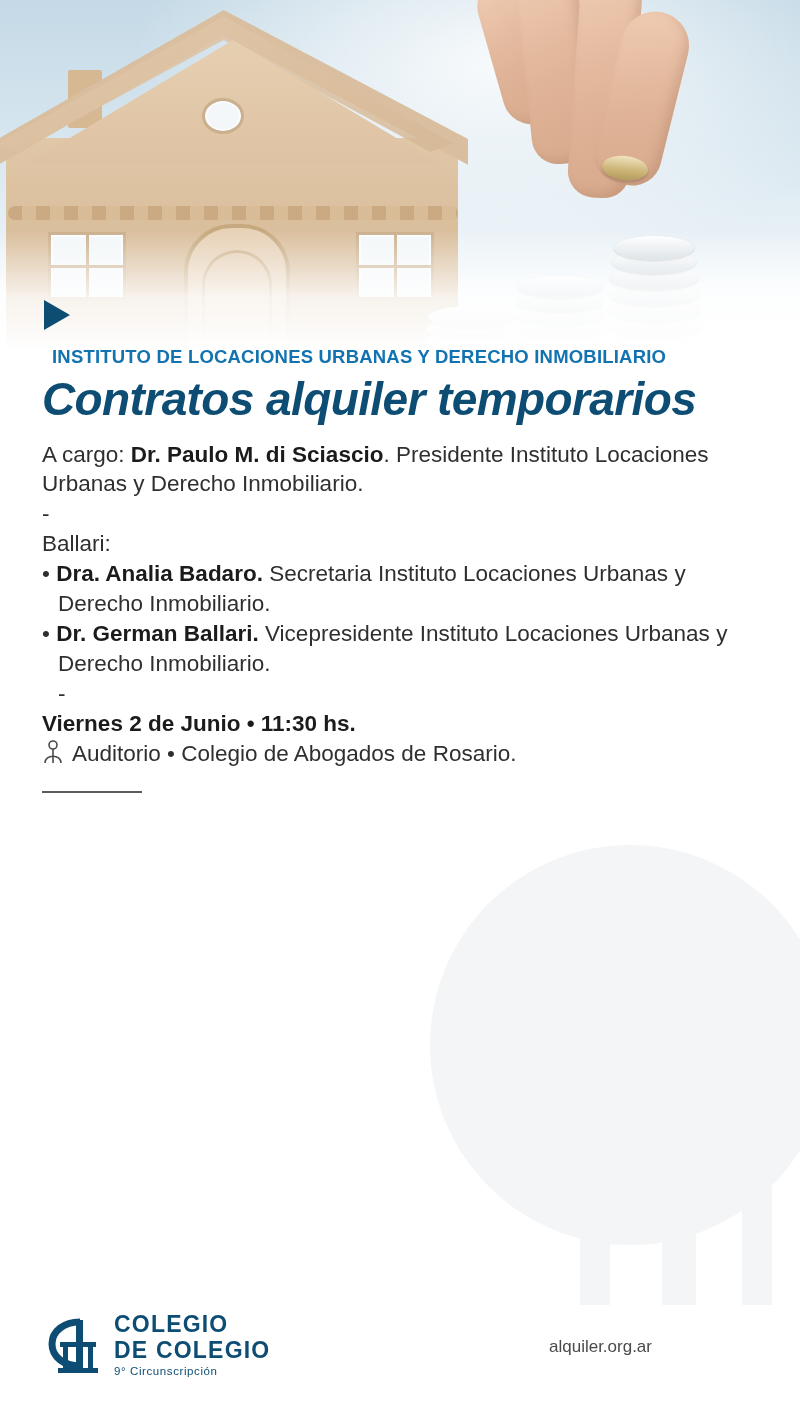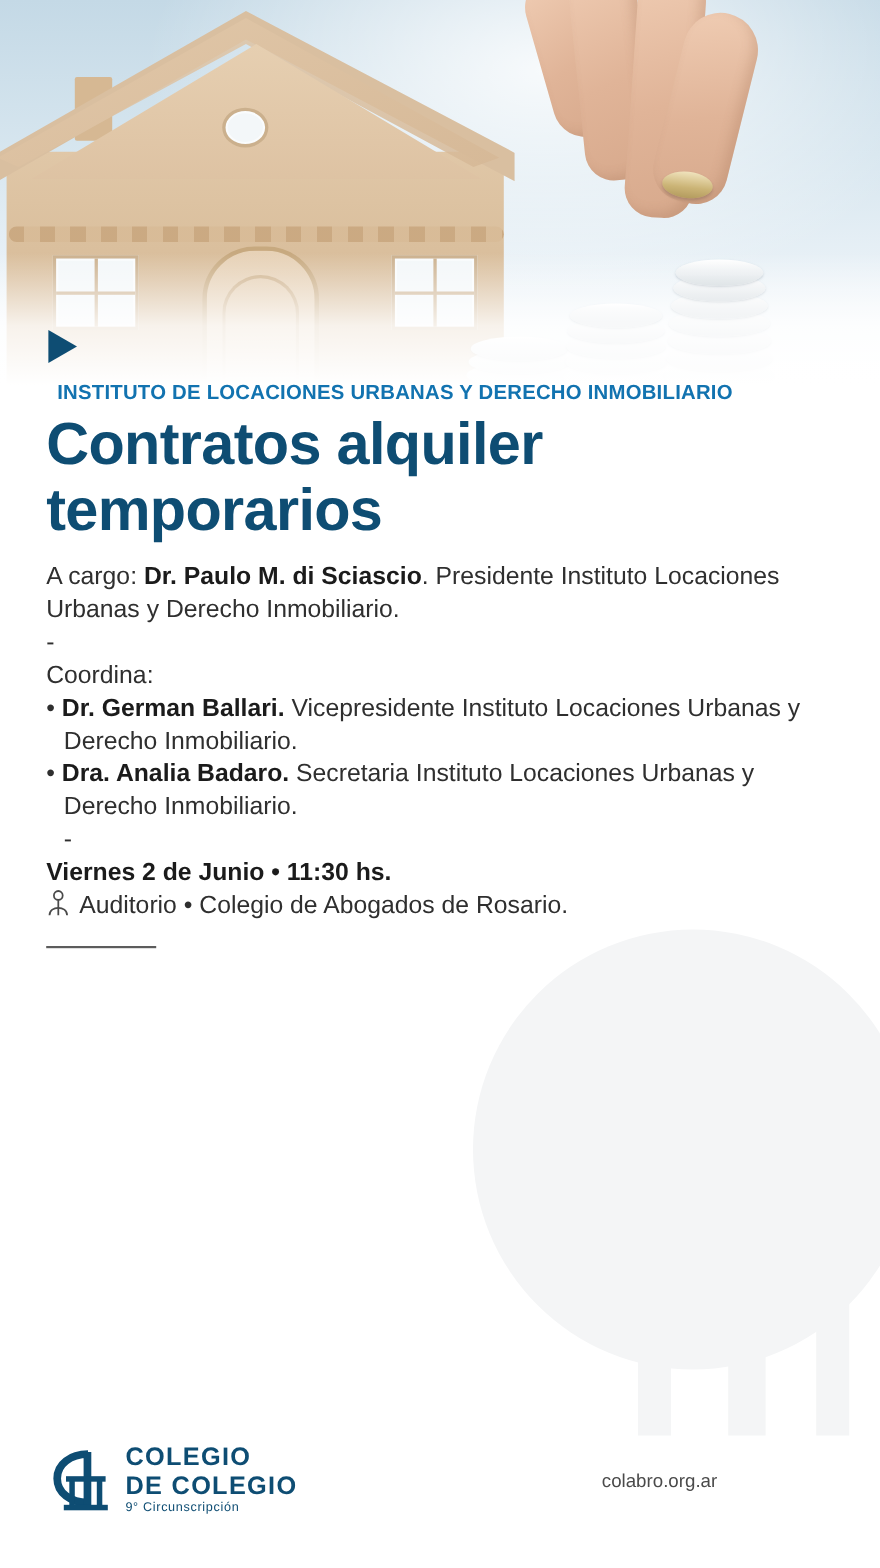--- a/index.html
+++ b/index.html
@@ -227,24 +227,25 @@
   .kicker {
     color: #1273b0;
     font-weight: bold;
     font-size: 18.5px;
     letter-spacing: 0.2px;
     margin: 0 0 6px 10px;
   }
   .title {
     color: #0e4d73;
     font-weight: bold;
-    font-size: 54px;
+    font-size: 46px;
     line-height: 1.12;
     letter-spacing: -0.6px;
     margin: 0 0 14px 0;
+    font-style: italic;
   }
   .body-block {
     color: #2f2f2f;
     font-size: 22.5px;
     line-height: 1.33;
   }
   .body-block p { margin: 0; }
   .body-block .strong { font-weight: bold; color: #1b1b1b; }
   .dash { color: #2f2f2f; }
   .bullet-line {
@@ -388,32 +389,32 @@
     <p class="kicker">INSTITUTO DE LOCACIONES URBANAS Y DERECHO INMOBILIARIO</p>
 
     <h1 class="title">Contratos alquiler temporarios</h1>
 
     <div class="body-block">
       <p>
         <span>A cargo:</span>
         <span class="strong">Dr. Paulo M. di Sciascio</span><span>. Presidente Instituto Locaciones Urbanas y Derecho Inmobiliario.</span>
       </p>
       <p class="dash">-</p>
-      <p>Coordina:</p>
+      <p>Ballari:</p>
+
+      <p class="bullet-line">
+        <span>•</span>
+        <span class="strong">Dra. Analia Badaro.</span>
+        <span>Secretaria Instituto Locaciones Urbanas y Derecho Inmobiliario.</span>
+      </p>
 
       <p class="bullet-line">
         <span>•</span>
         <span class="strong">Dr. German Ballari.</span>
         <span>Vicepresidente Instituto Locaciones Urbanas y Derecho Inmobiliario.</span>
-      </p>
-
-      <p class="bullet-line">
-        <span>•</span>
-        <span class="strong">Dra. Analia Badaro.</span>
-        <span>Secretaria Instituto Locaciones Urbanas y Derecho Inmobiliario.</span>
       </p>
 
       <p class="dash" style="margin-left:16px">-</p>
 
       <p class="when">Viernes 2 de Junio • 11:30 hs.</p>
 
       <p class="where">
         <svg class="pin-icon" viewBox="0 0 22 26">
           <circle cx="11" cy="6" r="4" fill="none" stroke="#4a4a4a" stroke-width="1.6"></circle>
           <path d="M3 24 C3 15, 19 15, 19 24" fill="none" stroke="#4a4a4a" stroke-width="1.6"></path>
@@ -435,16 +436,16 @@
         <rect x="44" y="30" width="5" height="24" fill="#0e4d73"></rect>
         <rect x="16" y="26" width="36" height="5" fill="#0e4d73"></rect>
         <rect x="14" y="52" width="40" height="5" fill="#0e4d73"></rect>
       </svg>
       <div class="brand-text">
         <div class="brand-l1">COLEGIO</div>
         <div class="brand-l2">DE COLEGIO</div>
         <div class="brand-l3">9° Circunscripción</div>
       </div>
     </div>
-    <div class="site">colabro.org.ar</div>
+    <div class="site">alquiler.org.ar</div>
   </div>
 
 </div>
 
 </body></html>

